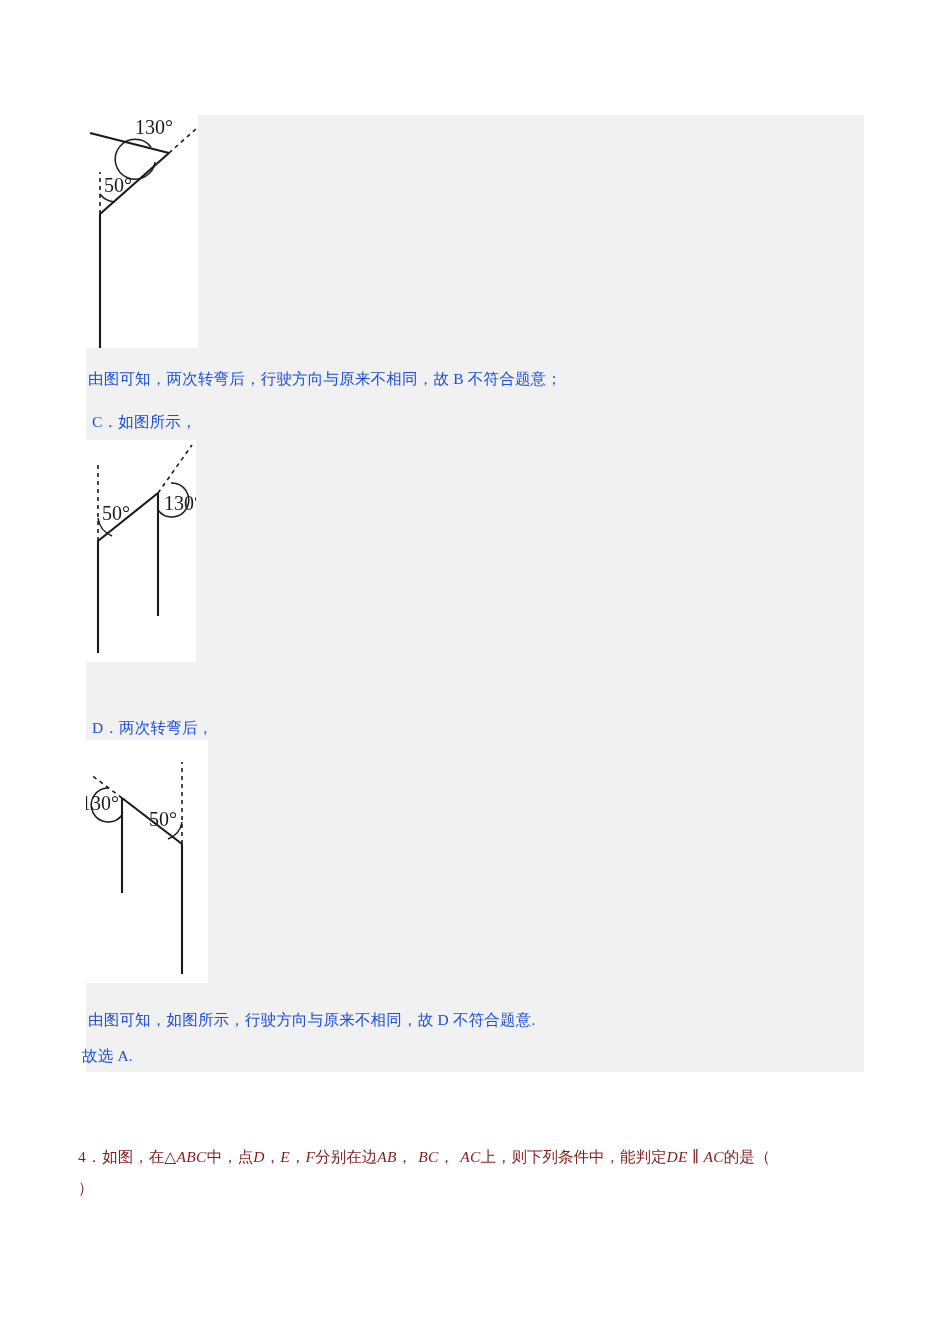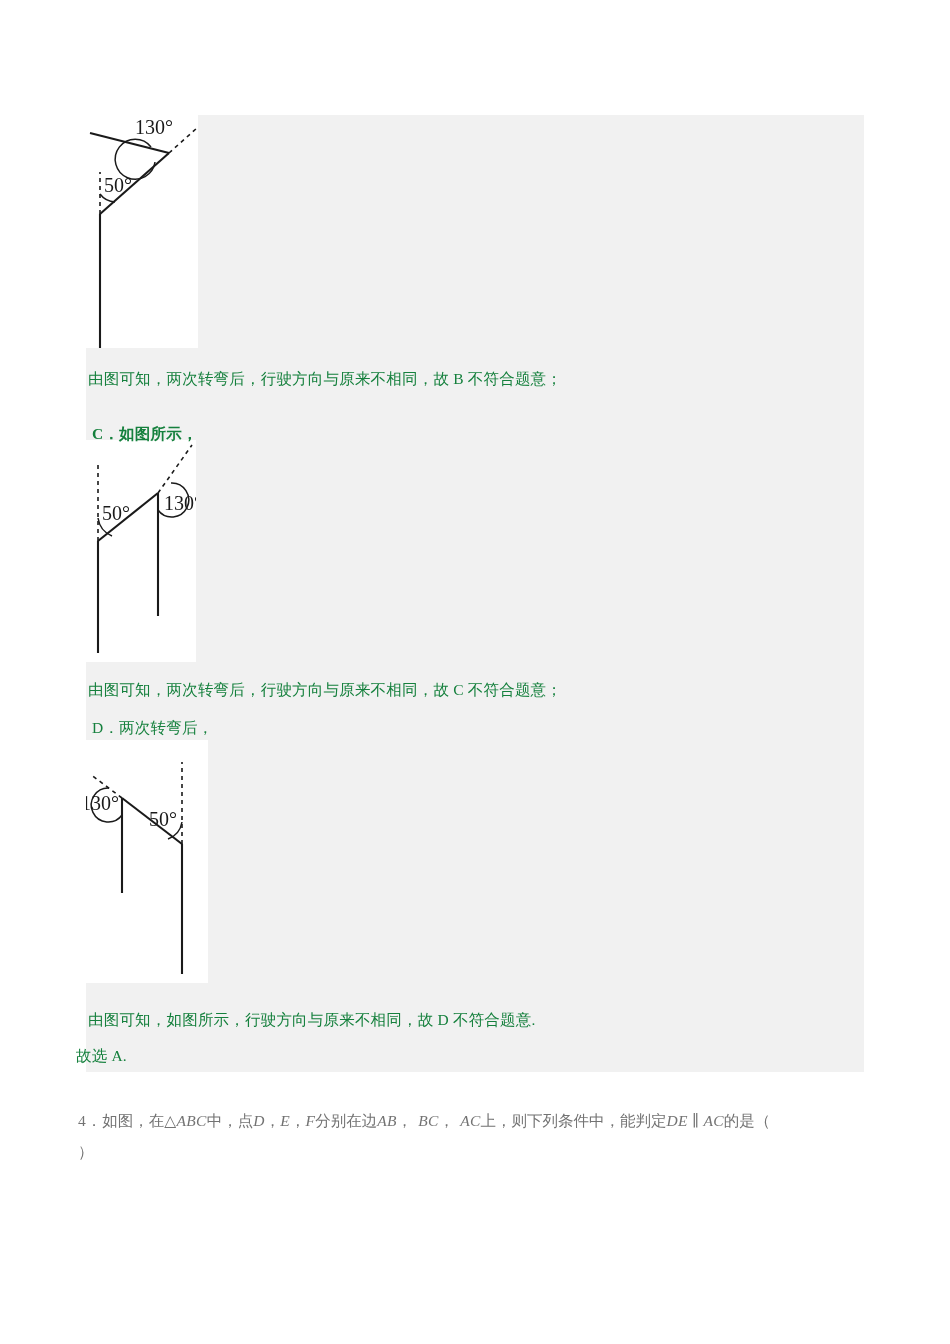--- a/index.html
+++ b/index.html
@@ -35,43 +35,43 @@
     overflow: hidden;
   }
   #fig-b { left: 86px;  top: 115px; width: 112px; height: 233px; }
   #fig-c { left: 86px;  top: 440px; width: 110px; height: 222px; }
   #fig-d { left: 86px;  top: 740px; width: 122px; height: 243px; }
   .figure-box svg { display: block; }
 
   
   .red-line {
     position: absolute;
-    color: #15803d;
+    color: #1d4ed8;
     font-size: 15.5px;
     line-height: 1.15;
     letter-spacing: 0.2px;
     white-space: nowrap;
   }
   .red-line.opt {
     text-indent: 0;
   }
   #red-1 { left: 88px; top: 370px; }
-  #red-2 { left: 92px; top: 425px; font-weight: bold; }
+  #red-2 { left: 92px; top: 413px; }
   #red-3 { left: 88px; top: 681px; }
   #red-4 { left: 92px; top: 719px; }
   #red-5 { left: 88px; top: 1011px; }
-  #red-6 { left: 76px; top: 1047px; }
+  #red-6 { left: 82px; top: 1047px; }
 
   
   .question {
     position: absolute;
     left: 78px;
-    top: 1107px;
+    top: 1143px;
     width: 845px;
-    color: #737373;
+    color: #7f1d1d;
     font-size: 15.5px;
     line-height: 1.85;
   }
   .question .mi {
     font-family: "Liberation Serif", "DejaVu Serif", serif;
     font-style: italic;
     letter-spacing: 0.3px;
   }
   .question .sp { display: inline-block; width: 6px; }
   .q-num { letter-spacing: 0.5px; }
@@ -144,21 +144,20 @@
       <path d="M 23 48 A 17 17 0 1 0 36 75" stroke="#1a1a1a" stroke-width="1.5" fill="none"></path>
       <text x="63" y="86" font-family="'Liberation Serif', serif" font-size="20" fill="#1a1a1a">50°</text>
       <text x="-5" y="70" font-family="'Liberation Serif', serif" font-size="20" fill="#1a1a1a">130°</text>
     </svg>
   </div>
 
   <div class="red-line" id="red-1">由图可知，两次转弯后，行驶方向与原来不相同，故 B 不符合题意；</div>
 
   <div class="red-line opt" id="red-2">C．如图所示，</div>
 
-  <div class="red-line" id="red-3">由图可知，两次转弯后，行驶方向与原来不相同，故 C 不符合题意；</div>
 
   <div class="red-line opt" id="red-4">D．两次转弯后，</div>
 
   <div class="red-line" id="red-5">由图可知，如图所示，行驶方向与原来不相同，故 D 不符合题意.</div>
 
   <div class="red-line" id="red-6">故选 A.</div>
 
   <div class="question">
     <span class="q-num">4．</span><span>如图，在</span><span class="mi">△ABC</span><span>中，点</span><span class="mi">D</span><span>，</span><span class="mi">E</span><span>，</span><span class="mi">F</span><span>分别在边</span><span class="mi">AB</span><span>，</span><span class="sp"></span><span class="mi">BC</span><span>，</span><span class="sp"></span><span class="mi">AC</span><span>上，则下列条件中，能判定</span><span class="mi">DE ∥ AC</span><span>的是（</span>
     <span class="q-tail">）</span>

